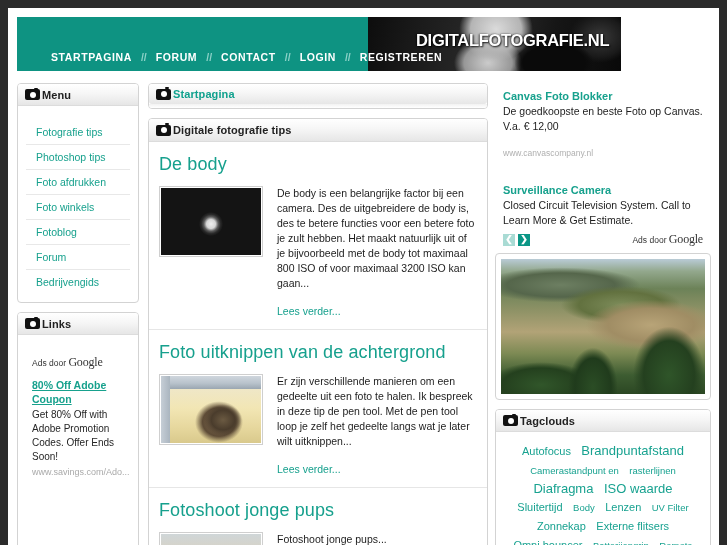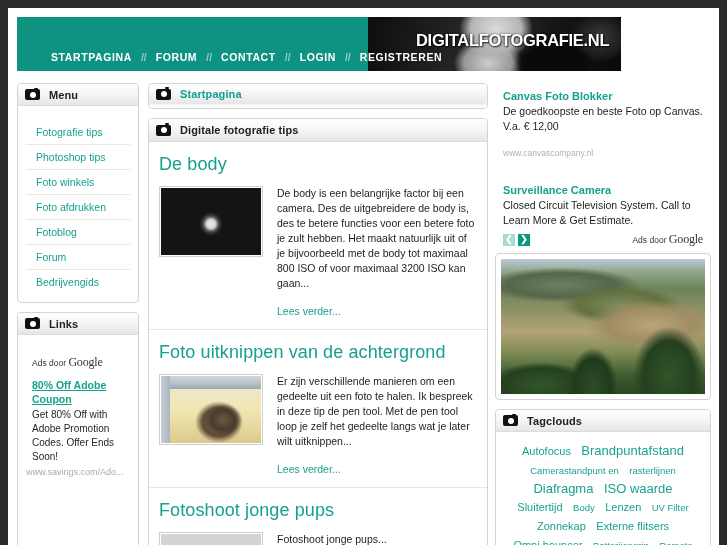--- a/index.html
+++ b/index.html
@@ -115,21 +115,21 @@
     box-sizing: border-box;
   }
   .panel-head {
     height: 21px;
     background: linear-gradient(to bottom, #ffffff 0%, #f6f6f6 45%, #e6e6e6 100%);
     border-bottom: 1px solid #dcdcdc;
     border-radius: 3px 3px 0 0;
     display: flex;
     align-items: center;
     padding: 0 7px;
-    gap: 9px;
+    gap: 2px;
   }
   .panel-head.tall { height: 22px; }
   .cam-icon {
     width: 15px;
     height: 11px;
     background: #111111;
     border-radius: 2px;
     position: relative;
     flex: 0 0 auto;
   }
@@ -193,20 +193,21 @@
   }
   .ad-text {
     font-size: 10px;
     color: #262626;
     line-height: 14px;
     margin: 2px 0 3px 6px;
   }
   .ad-url {
     font-size: 9px;
     color: #a9a9a9;
+    margin-left: 6px;
   }
   .left-ad-pad { height: 78px; }
 
   
   .breadcrumb-panel { margin-bottom: 9px; }
   .breadcrumb-panel .panel-head { border-bottom: none; height: 20px; border-radius: 3px; }
   .crumb-foot {
     height: 4px;
     background: linear-gradient(to bottom, #f2f2f2, #ffffff);
     border-radius: 0 0 3px 3px;
@@ -403,24 +404,24 @@
         </div>
         <div class="panel-body">
           <ul class="menu-list">
             <li>
                 <a>Fotografie tips</a>
               </li>
             <li>
                 <a>Photoshop tips</a>
               </li>
             <li>
+                <a>Foto afdrukken</a>
+              </li>
+            <li>
                 <a>Foto winkels</a>
-              </li>
-            <li>
-                <a>Foto afdrukken</a>
               </li>
             <li>
                 <a>Fotoblog</a>
               </li>
             <li>
                 <a>Forum</a>
               </li>
             <li>
                 <a>Bedrijvengids</a>
               </li>

